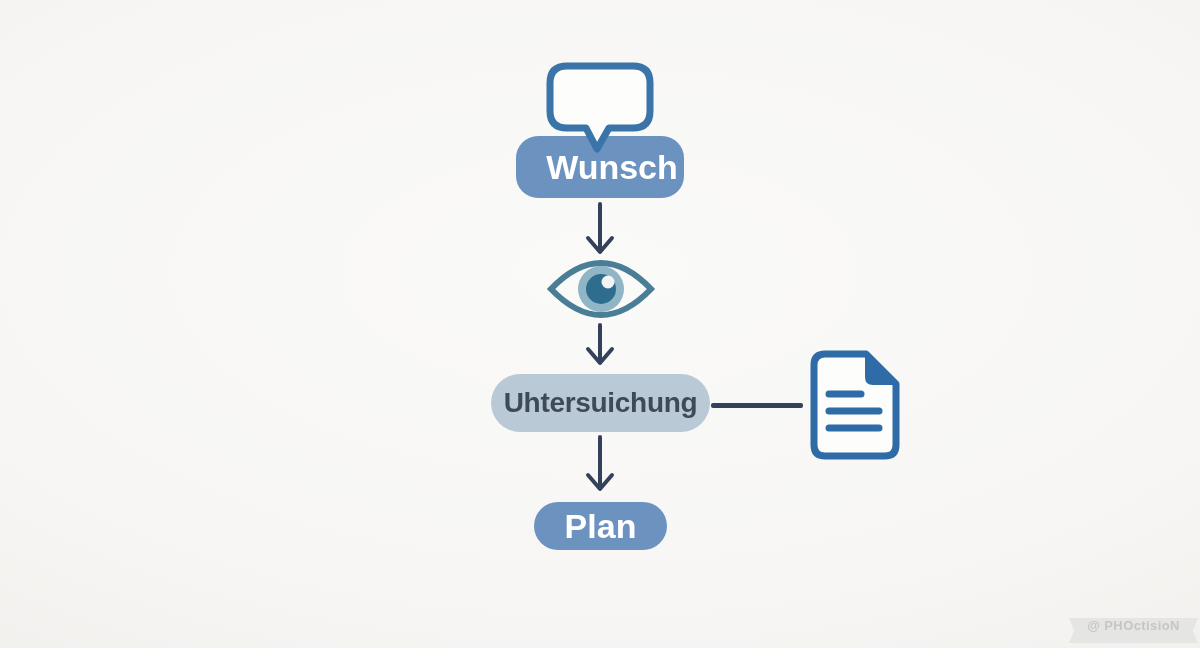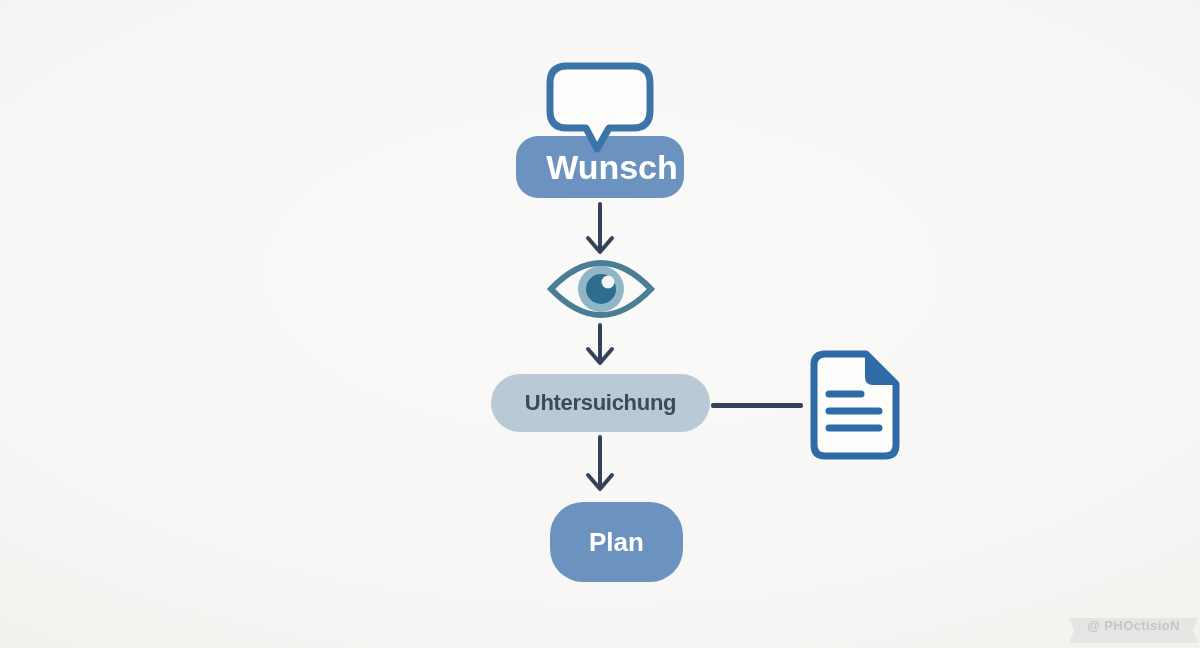--- a/index.html
+++ b/index.html
@@ -34,25 +34,25 @@
   .node-gray {
     background: var(--node-gray);
     color: var(--node-gray-text);
   }
   .node-wunsch {
     left: 516px; top: 136px; width: 168px; height: 62px;
     border-radius: 22px; font-size: 34px; z-index: 1; padding-left: 24px;
   }
   .node-untersuchung {
     left: 491px; top: 374px; width: 219px; height: 58px;
-    border-radius: 29px; font-size: 22px; letter-spacing: -0.3px;
+    border-radius: 29px; font-size: 28px; letter-spacing: -0.3px;
   }
   .node-plan {
-    left: 550px; top: 502px; width: 133px; height: 80px;
-    border-radius: 33px; font-size: 26px;
+    left: 534px; top: 502px; width: 133px; height: 48px;
+    border-radius: 33px; font-size: 34px;
   }
 
   
   .bubble-icon { left: 545px; top: 61px; z-index: 2; }
   .eye-icon    { left: 546px; top: 258px; }
   .doc-icon    { left: 809px; top: 349px; }
   .arrow-1 { left: 582px; top: 202px; }
   .arrow-2 { left: 582px; top: 323px; }
   .arrow-3 { left: 582px; top: 435px; }
 

